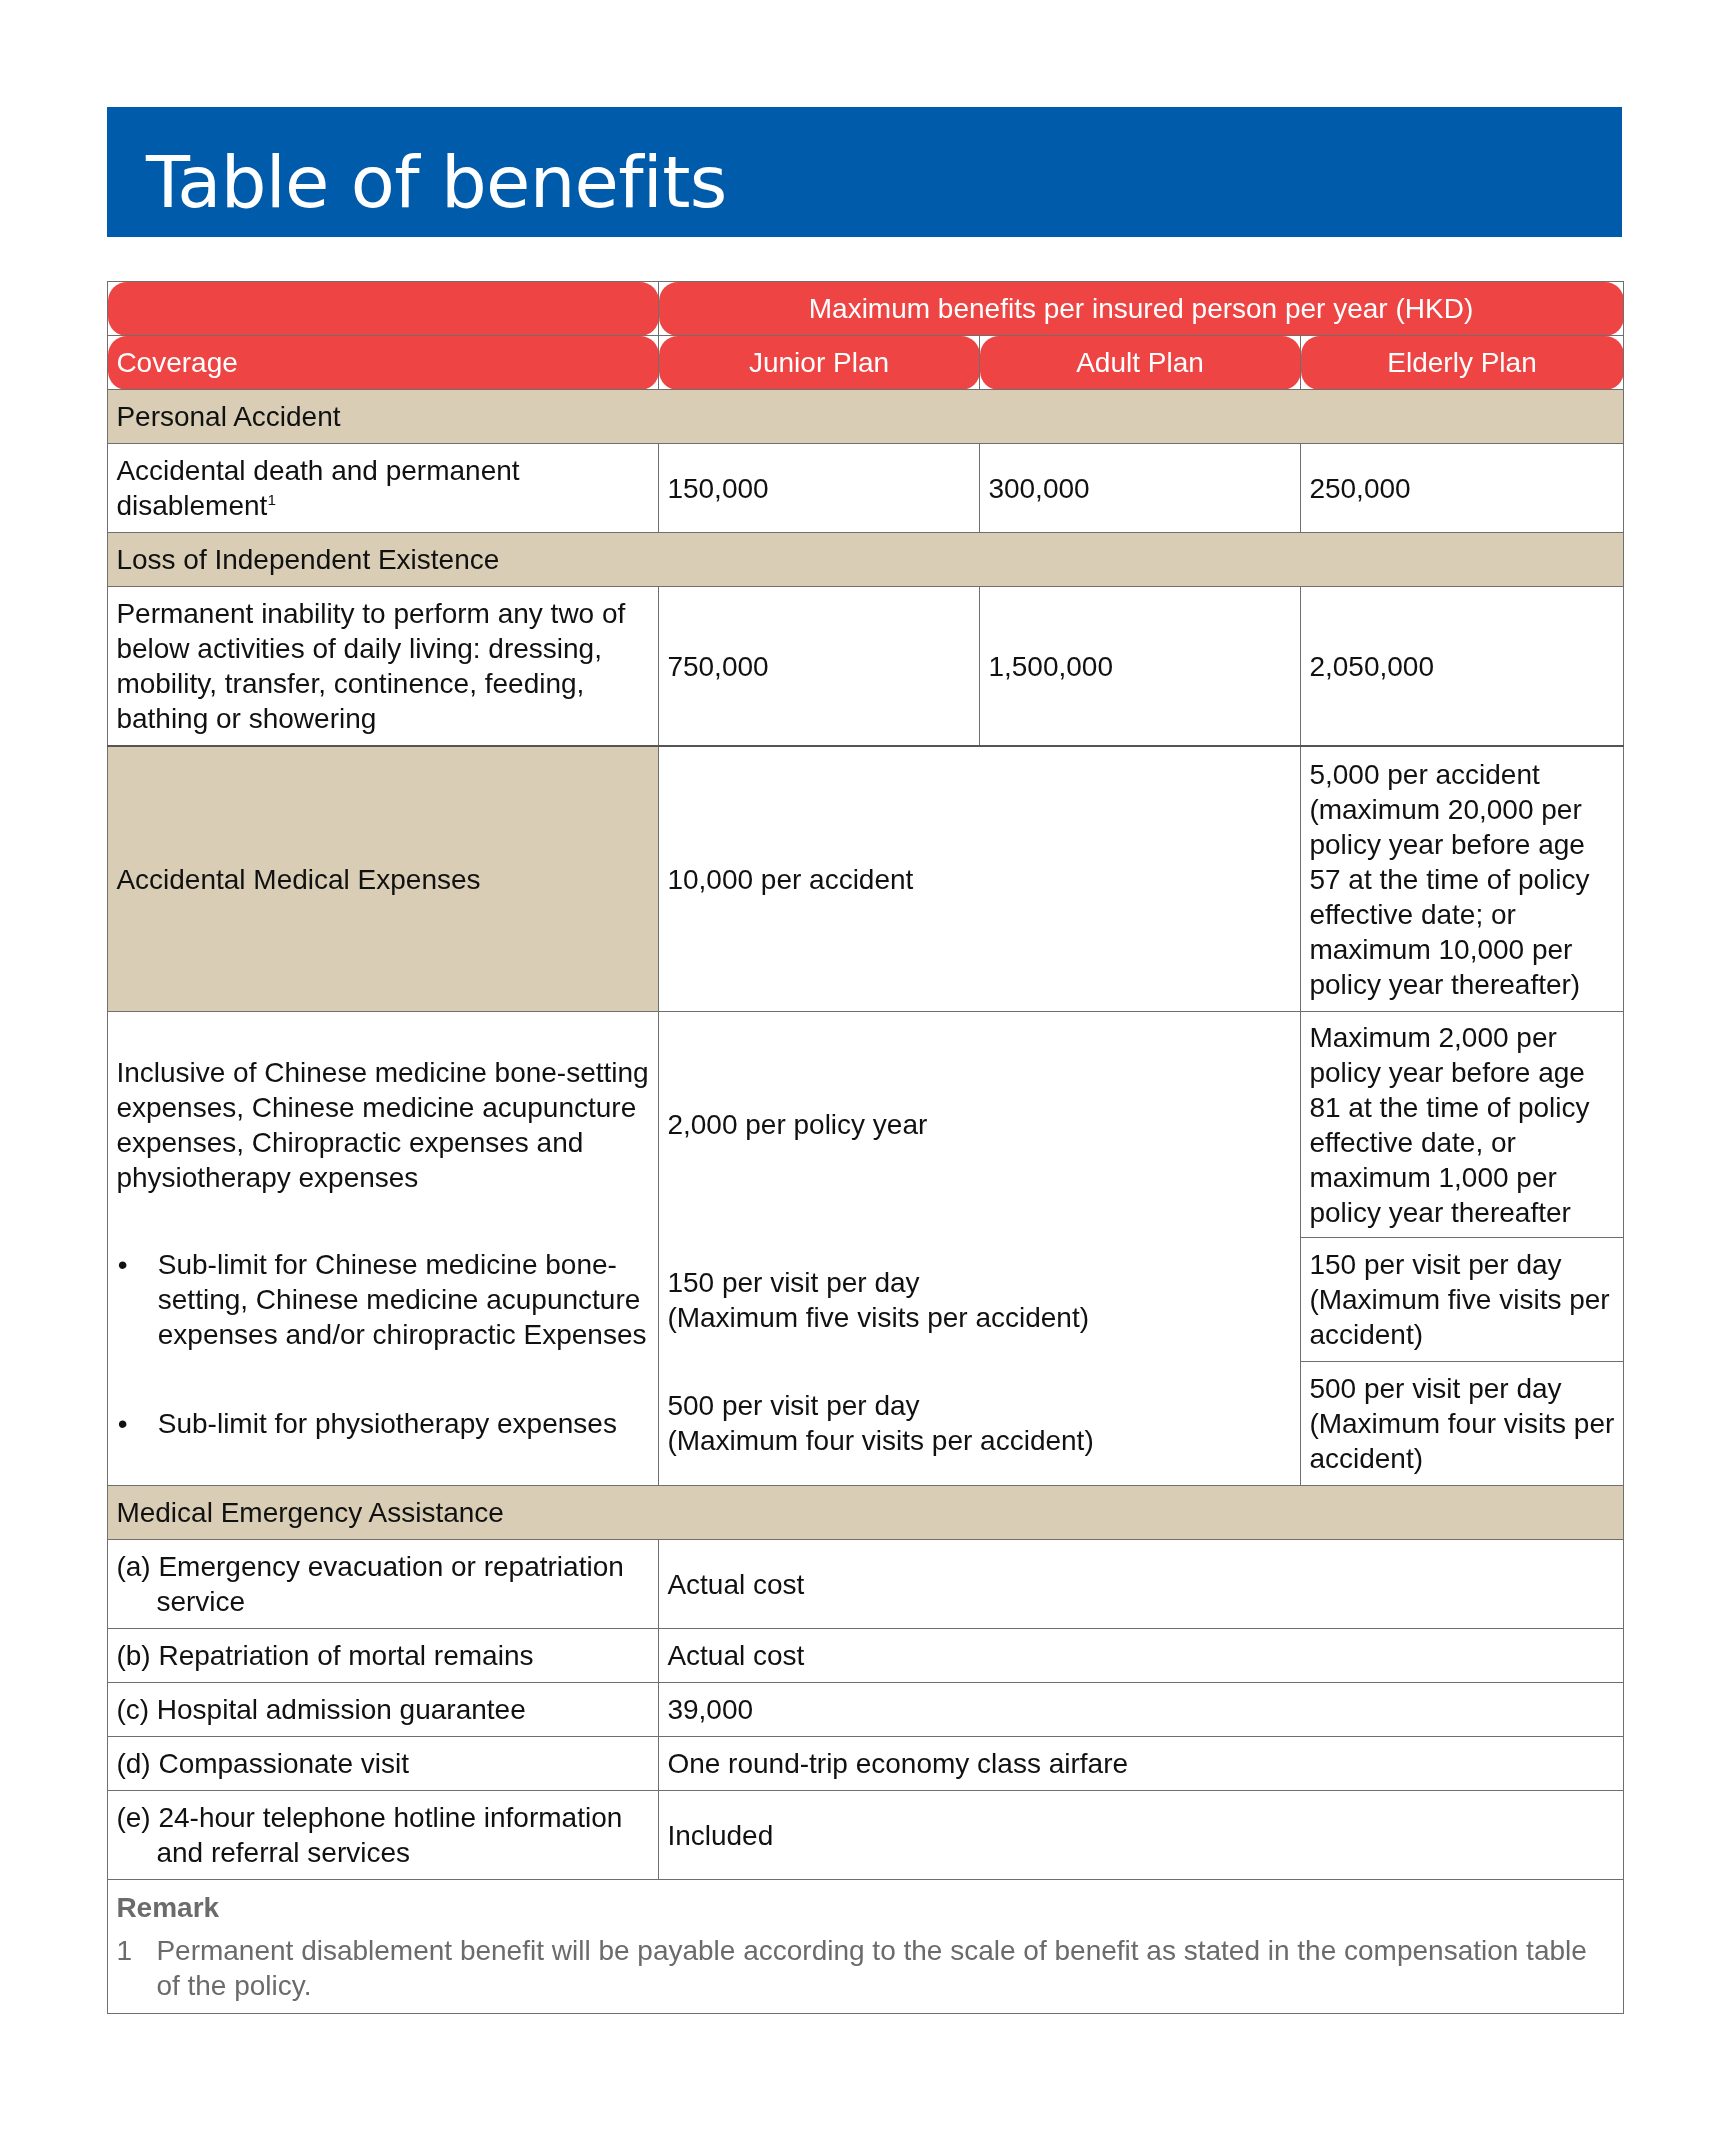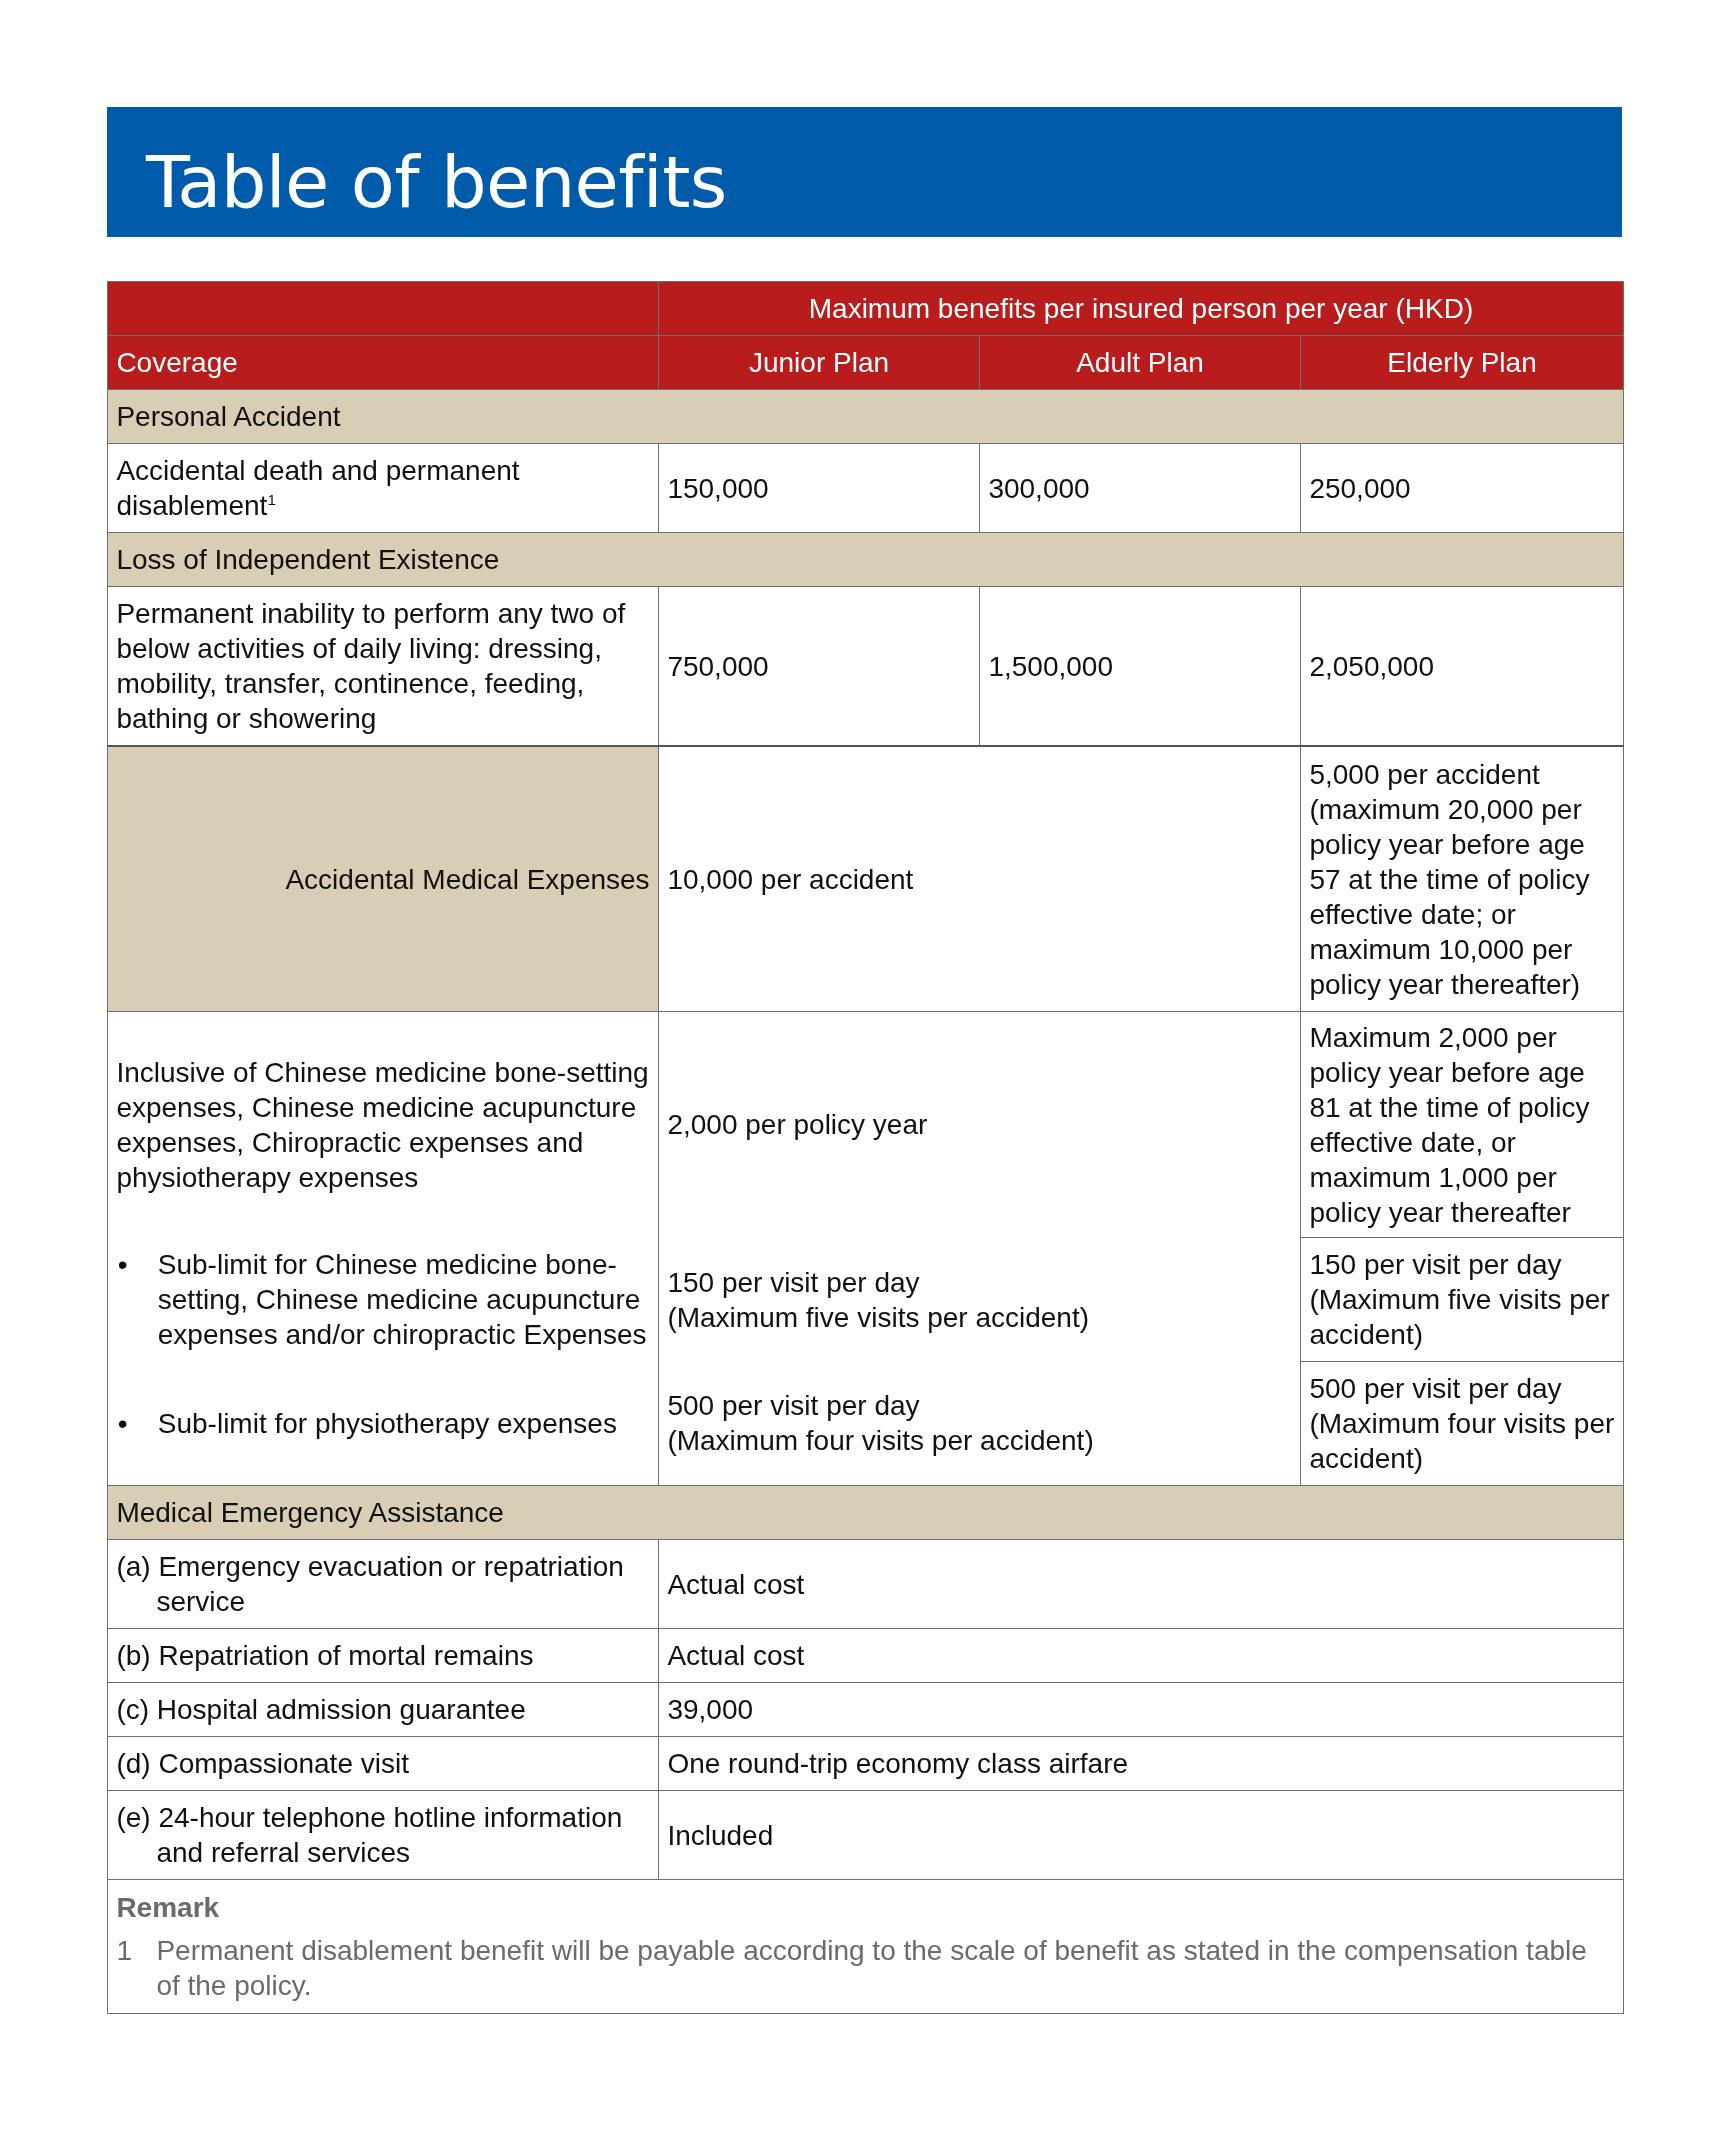--- a/index.html
+++ b/index.html
@@ -24,22 +24,23 @@
   }
   table.benefits col.c0 { width: 551px; }
   table.benefits col.c1 { width: 321px; }
   table.benefits col.c2 { width: 321px; }
   table.benefits col.c3 { width: 323px; }
   table.benefits td, table.benefits th {
     border: 1.4px solid #6f6f6f; padding: 0 8.4px; vertical-align: middle;
     font-weight: normal;
   }
   .hdr th, .hdr td {
-    background: #b91c1c; color: #ffffff; font-weight: bold; height: 53px;
+    background: #ef4444; color: #ffffff; font-weight: bold; height: 53px;
     border-color: #cfd6e4;
+    border-radius: 19px;
   }
   .hdr .left { text-align: left; }
   .hdr .center { text-align: center; }
   .section td {
     background: #D9CEB5; font-weight: bold; height: 53px; text-align: left;
     border-top: 2.8px solid #555; border-bottom: 2.8px solid #555;
   }
   .beige-cell { background: #D9CEB5; font-weight: bold; }
   .val { }
   .desc { text-align: left; }
@@ -110,21 +111,21 @@
     <td colspan="4">Loss of Independent Existence</td>
   </tr>
   <tr class="r-lie">
     <td class="desc">Permanent inability to perform any two of below activities of daily living: dressing, mobility, transfer, continence, feeding, bathing or showering</td>
     <td class="val">750,000</td>
     <td class="val">1,500,000</td>
     <td class="val">2,050,000</td>
   </tr>
 
   <tr class="r-ame">
-    <td class="desc beige-cell" style="border-top:2.8px solid #555;text-align:right;">Accidental Medical Expenses</td>
+    <td class="desc beige-cell" style="border-top:2.8px solid #555;">Accidental Medical Expenses</td>
     <td class="val" colspan="2" style="border-top:2.8px solid #555;">10,000 per accident</td>
     <td class="val" style="border-top:2.8px solid #555;">5,000 per accident (maximum 20,000 per policy year before age 57 at the time of policy effective date; or maximum 10,000 per policy year thereafter)</td>
   </tr>
   <tr class="r-inc">
     <td class="desc nb-bottom">Inclusive of Chinese medicine bone-setting expenses, Chinese medicine acupuncture expenses, Chiropractic expenses and physiotherapy expenses</td>
     <td class="val nb-bottom" colspan="2">2,000 per policy year</td>
     <td class="val">Maximum 2,000 per policy year before age 81 at the time of policy effective date, or maximum 1,000 per policy year thereafter</td>
   </tr>
   <tr class="r-sub1">
     <td class="desc nb-top nb-bottom">

